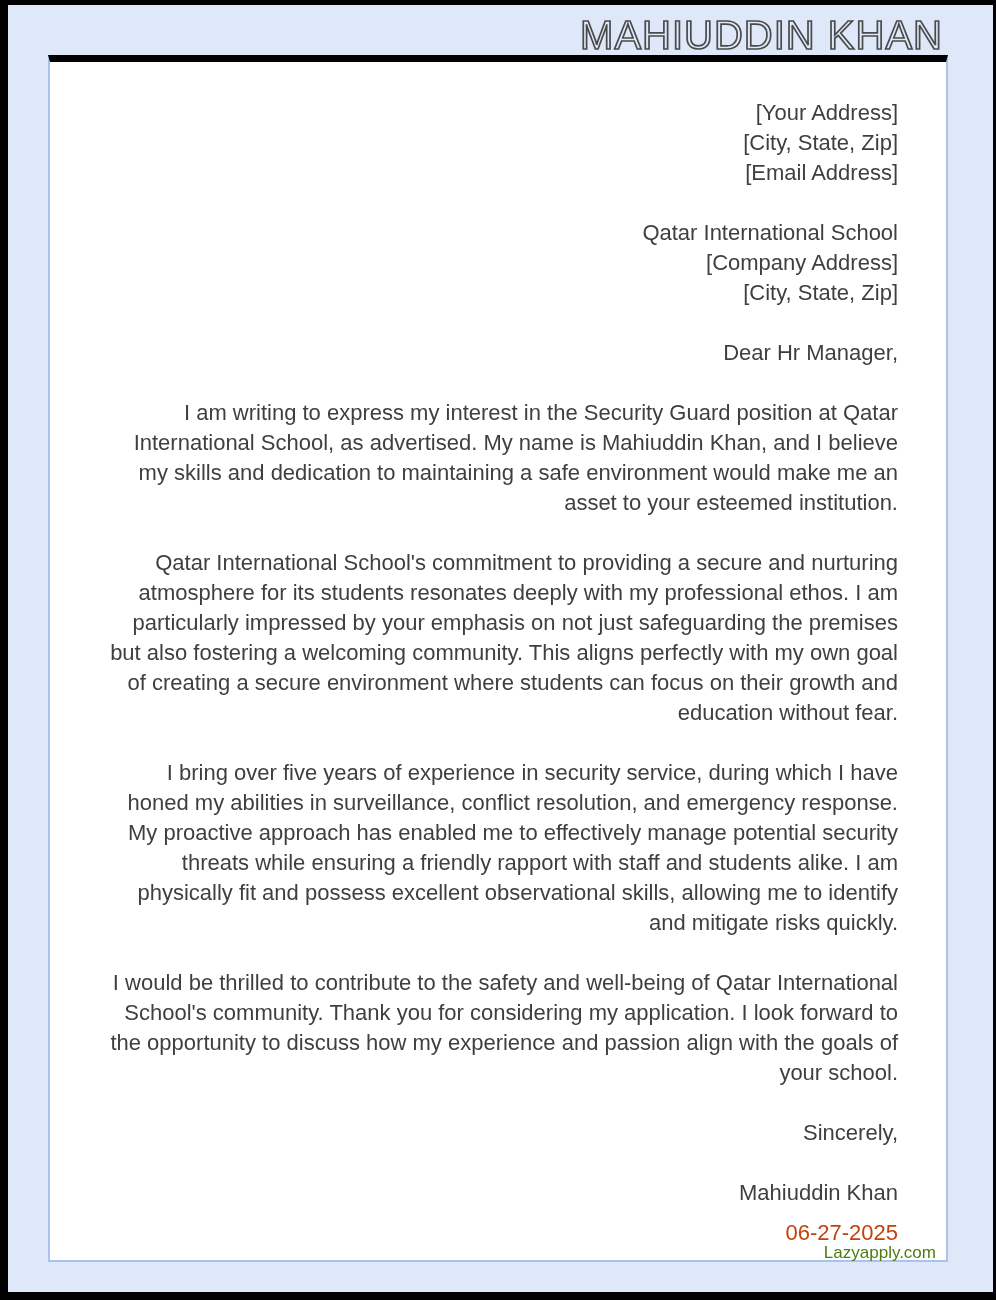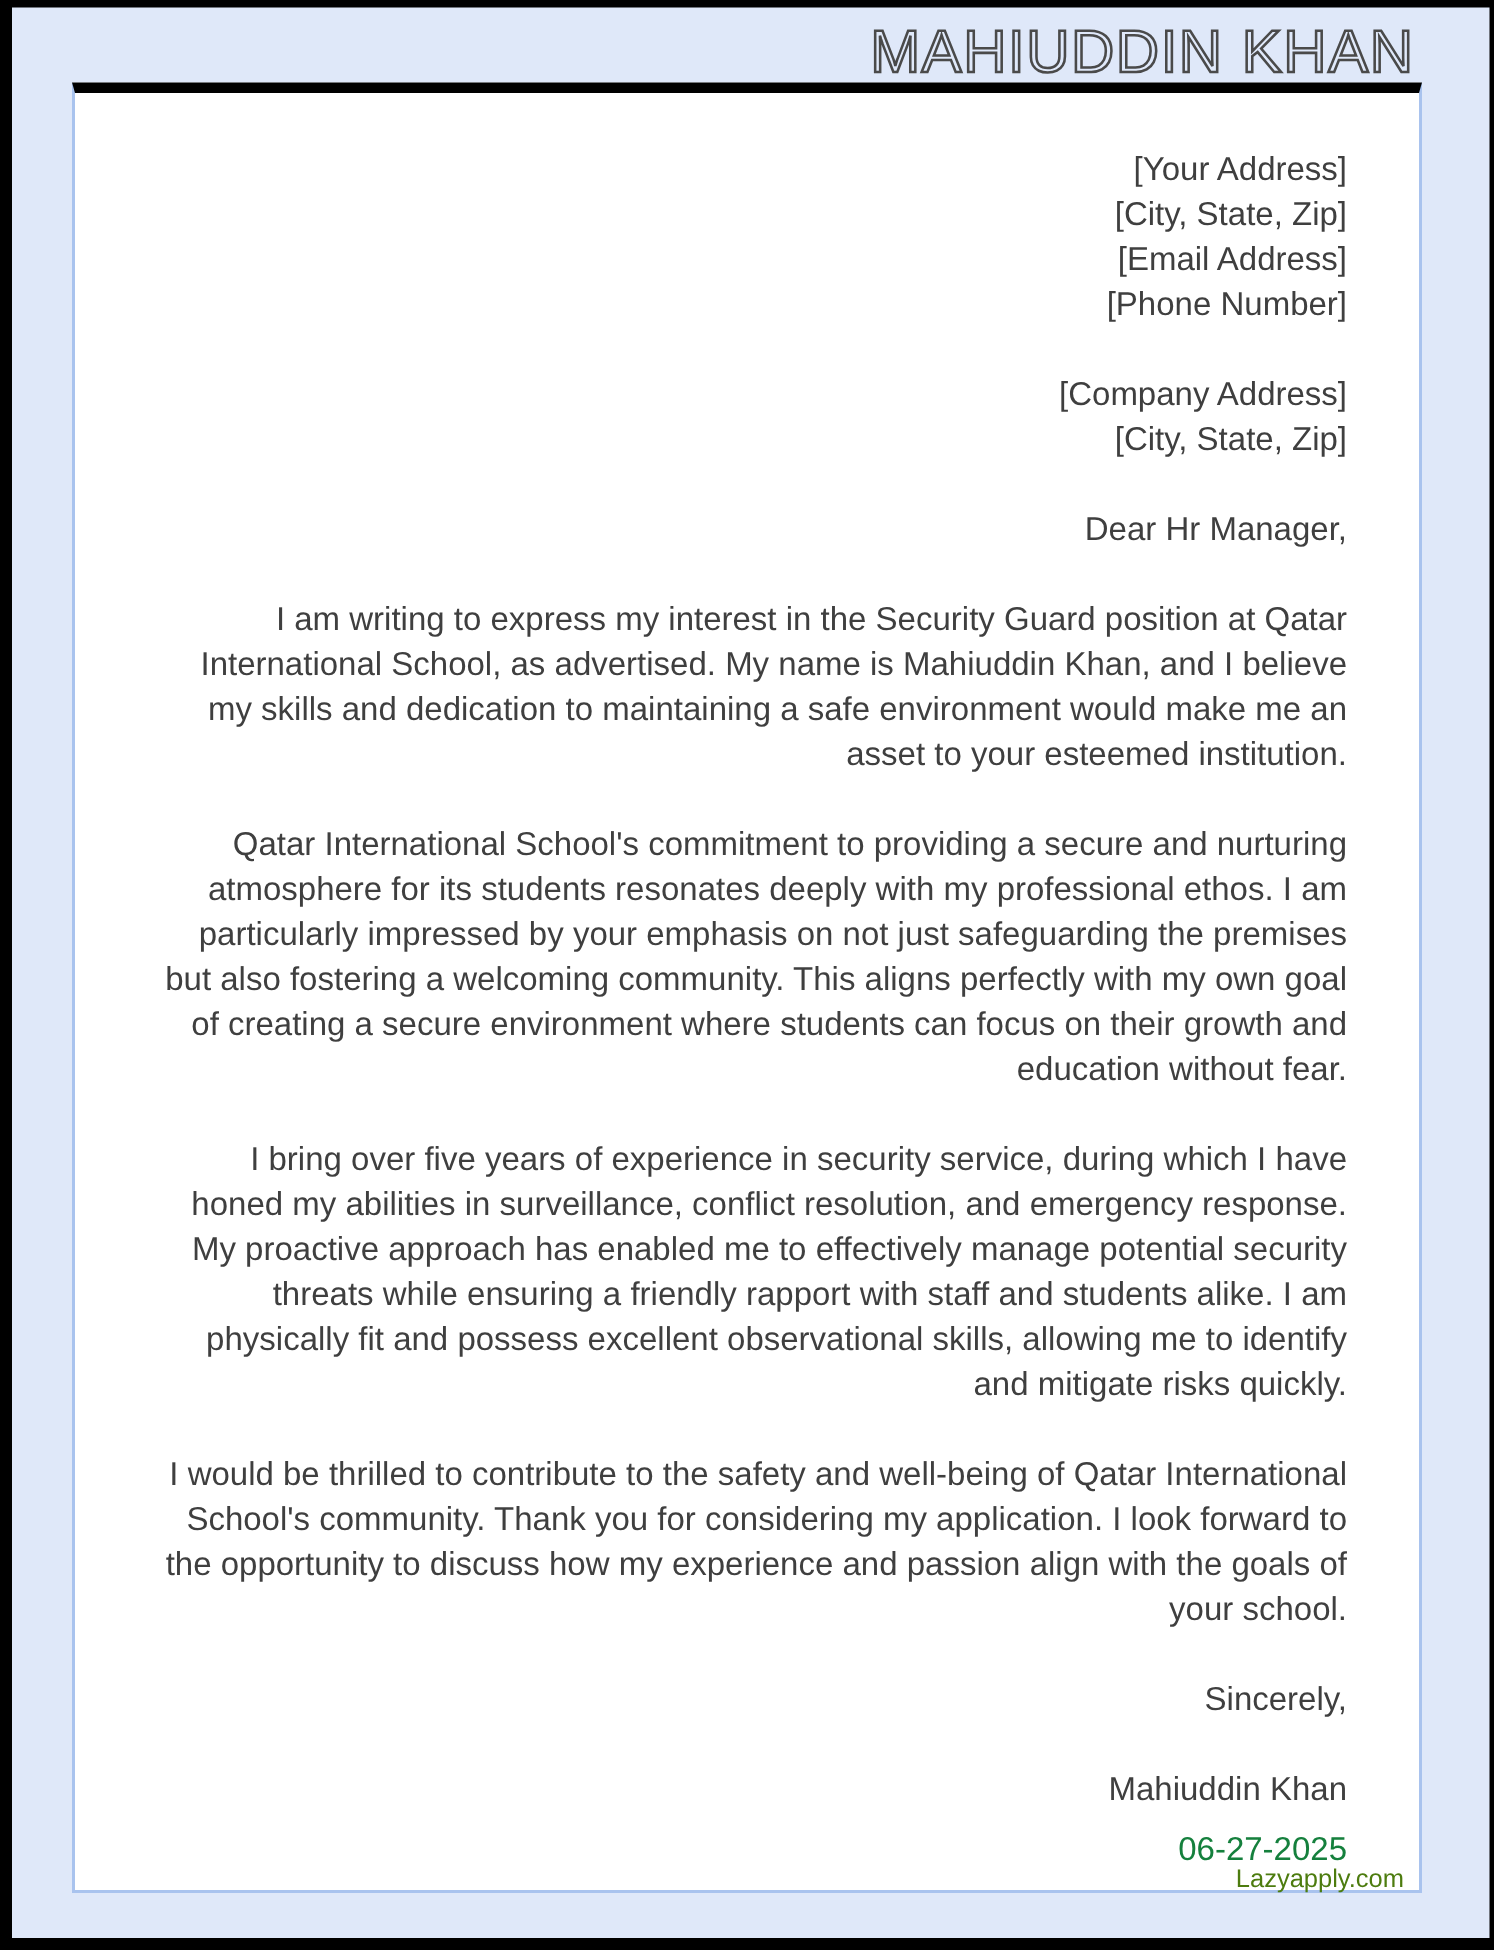--- a/index.html
+++ b/index.html
@@ -42,21 +42,21 @@
     padding: 36px 48px 0 52px;
     font-size: 22px;
     line-height: 30px;
     color: #3f3f3f;
   }
   .block { margin-top: 30px; }
   .block.first { margin-top: 0; }
   .letter-content p { margin-top: 30px; }
   .date-line {
     margin-top: 10px;
-    color: #15803d;
+    color: #c2410c;
     position: relative;
     z-index: 2;
   }
   .watermark {
     position: absolute;
     top: 1238px;
     right: 57px;
     font-size: 17px;
     color: #4d7c0f;
     z-index: 3;
@@ -69,24 +69,24 @@
 
   <div class="header-name">MAHIUDDIN KHAN</div>
 
   <div class="letter-box">
     <div class="letter-content">
 
       <div class="block first">
         <div>[Your Address]</div>
         <div>[City, State, Zip]</div>
         <div>[Email Address]</div>
-        <div>[Phone Number]</div>
       </div>
 
       <div class="block">
+        <div>Qatar International School</div>
         <div>[Company Address]</div>
         <div>[City, State, Zip]</div>
       </div>
 
       <div class="block">Dear Hr Manager,</div>
 
       <p>I am writing to express my interest in the Security Guard position at Qatar International School, as advertised. My name is Mahiuddin Khan, and I believe my skills and dedication to maintaining a safe environment would make me an asset to your esteemed institution.</p>
       <p>Qatar International School's commitment to providing a secure and nurturing atmosphere for its students resonates deeply with my professional ethos. I am particularly impressed by your emphasis on not just safeguarding the premises but also fostering a welcoming community. This aligns perfectly with my own goal of creating a secure environment where students can focus on their growth and education without fear.</p>
       <p>I bring over five years of experience in security service, during which I have honed my abilities in surveillance, conflict resolution, and emergency response. My proactive approach has enabled me to effectively manage potential security threats while ensuring a friendly rapport with staff and students alike. I am physically fit and possess excellent observational skills, allowing me to identify and mitigate risks quickly.</p>
       <p>I would be thrilled to contribute to the safety and well-being of Qatar International School's community. Thank you for considering my application. I look forward to the opportunity to discuss how my experience and passion align with the goals of your school.</p>

